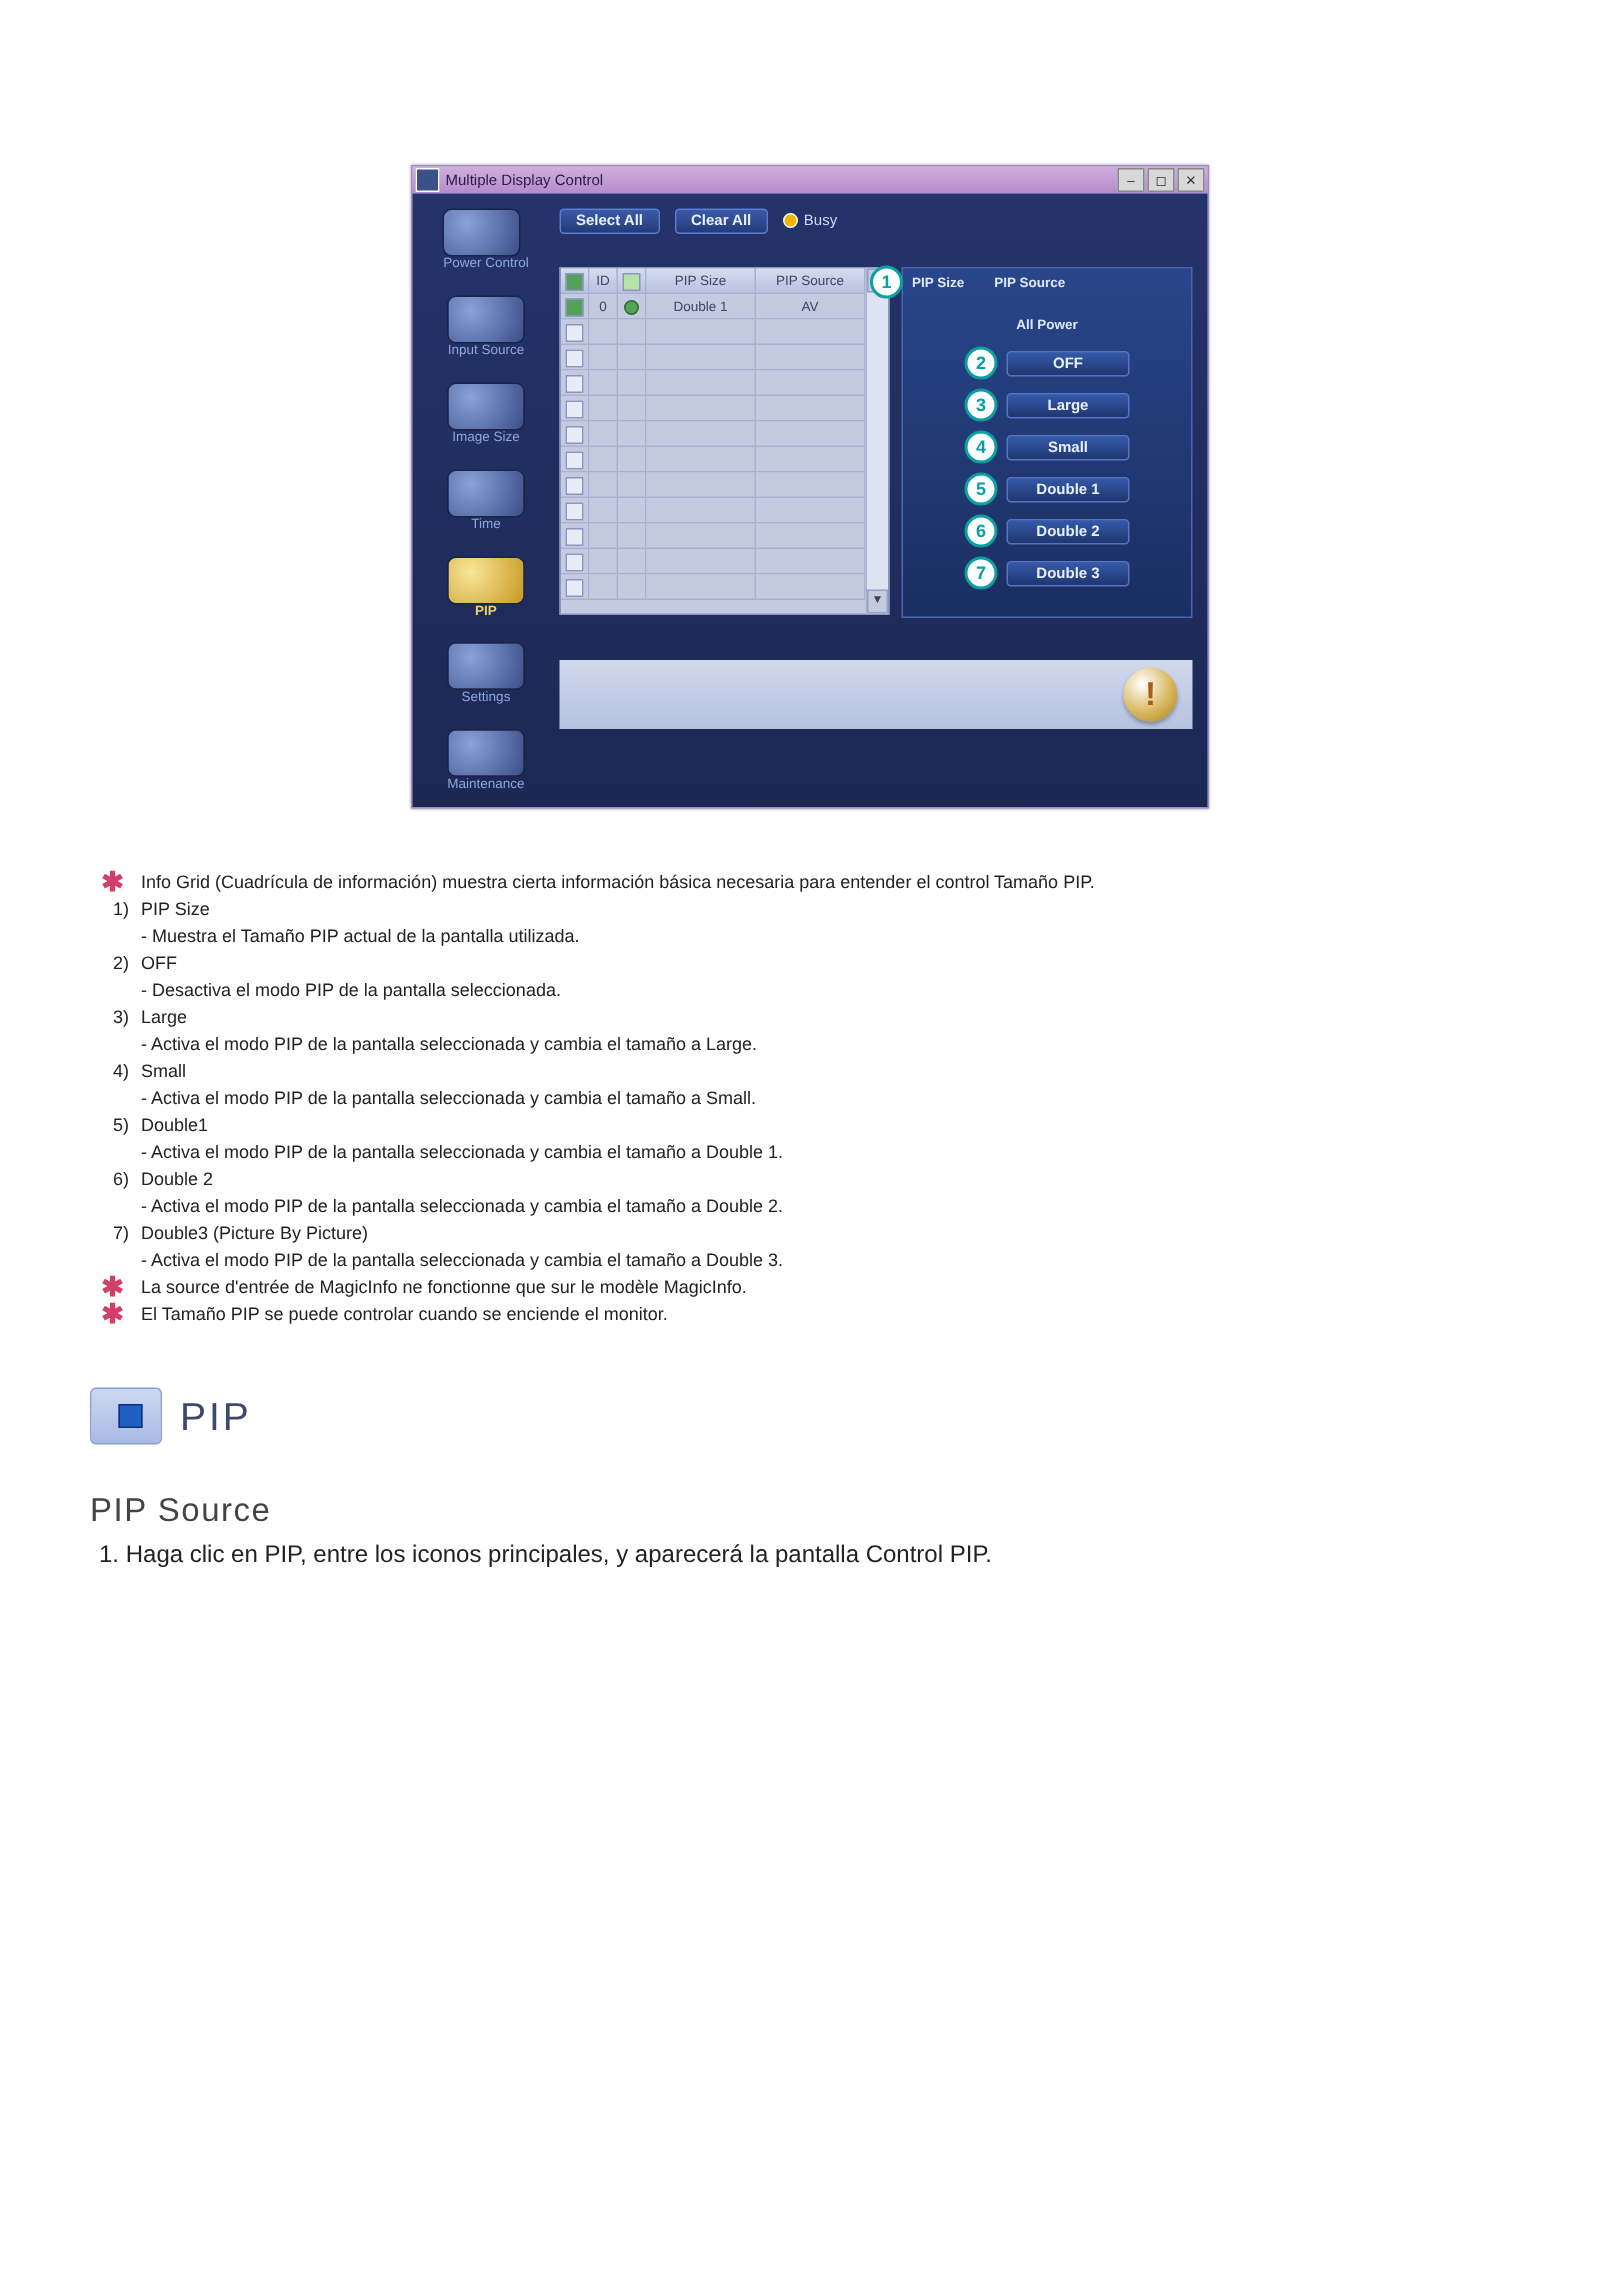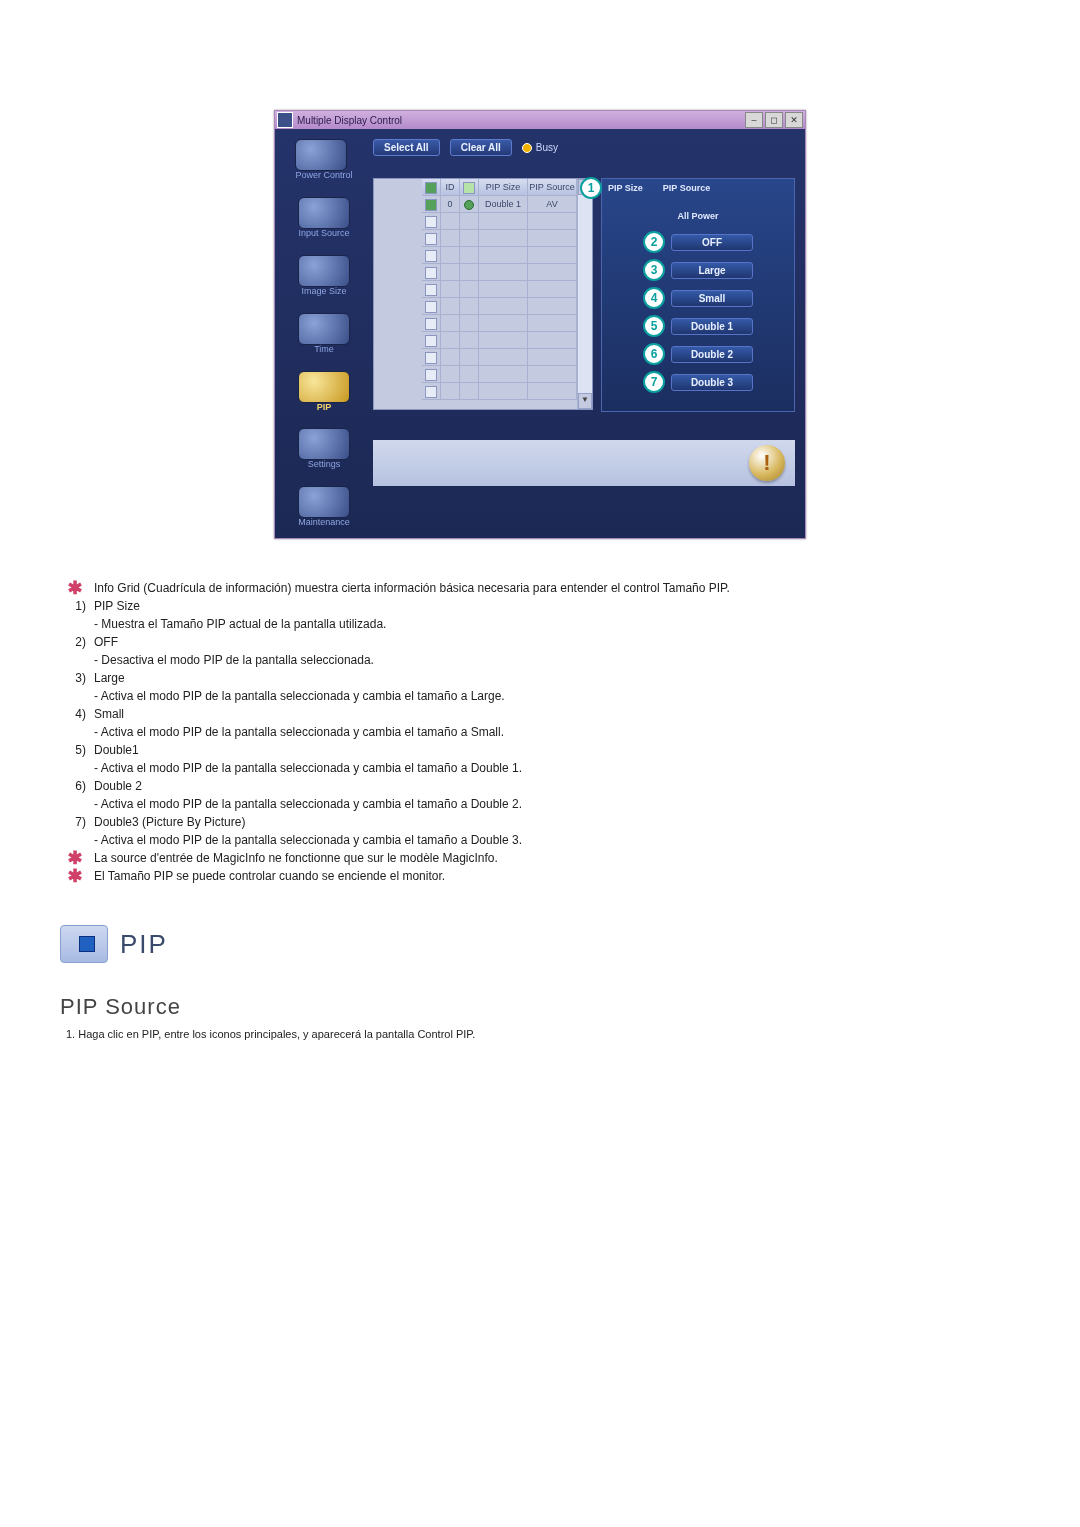--- a/index.html
+++ b/index.html
@@ -71,21 +71,21 @@
   }
   .toolbar{
     display:flex;align-items:center;gap:10px;
   }
   .tb-btn{
     font-size:10px;color:#e8f0ff;font-weight:bold;
     background:linear-gradient(#3a5aa8,#243a78);
     border:1px solid #5d7bd0;border-radius:3px;
     padding:2px 10px;
   }
-  .busy{display:flex;align-items:center;gap:4px;color:#cdd8ff;font-size:10px;}
+  .busy{display:flex;gap:4px;color:#cdd8ff;font-size:10px;}
   .busy-dot{width:8px;height:8px;border-radius:50%;background:#f2b200;border:1px solid #fff;}
   .panels{display:flex;gap:8px;}
   .grid-panel{
     flex:1;
     background:#c4cbe0;
     border:1px solid #8a96c0;
     position:relative;
     height:230px;
     display:flex;flex-direction:column;
   }
@@ -96,21 +96,21 @@
   .c2{width:18px;}
   .c3{width:18px;}
   .c4{flex:1;}
   .c5{flex:1;}
   .cb{width:10px;height:10px;margin:3px auto 0;background:#e8ecf6;border:1px solid #8a96c0;}
   .cb.ck{background:#55a05a;}
   .statdot{width:8px;height:8px;border-radius:50%;background:#55a05a;margin:4px auto 0;border:1px solid #2a6a30;}
   .scroll{width:14px;background:#dde3f2;border-left:1px solid #a8b2d0;display:flex;flex-direction:column;}
   .arrow{height:14px;background:#c4cbe0;border:1px solid #96a2c8;font-size:8px;text-align:center;line-height:12px;color:#444;}
   .panel-row{display:flex;}
-  .innergrid{flex:1;padding-left:48px;}
+  .innergrid{flex:1;}
   .right-panel{
     width:180px;
     background:linear-gradient(#28468a,#1b2e60);
     border:1px solid #4a66b0;
     padding:4px 6px 6px;
     display:flex;flex-direction:column;gap:6px;
     height:222px;
   }
   .rp-header{display:flex;gap:20px;margin-bottom:4px;}
   .rp-header span{font-size:9px;font-weight:bold;color:#dfe8ff;}
@@ -157,21 +157,21 @@
     width:46px;height:36px;border:1px solid #88a0d0;border-radius:4px;
     background:linear-gradient(#cdd8f0,#a8bae4);
     position:relative;
   }
   .pip-icon::after{
     content:"";position:absolute;left:18px;top:10px;width:14px;height:14px;
     background:#2060c0;border:1px solid #0a3080;
   }
   .pip-title{font-size:26px;color:#3a4a6a;font-family:"Trebuchet MS",Arial;letter-spacing:2px;}
   .sub-heading{font-size:22px;color:#444;margin:28px 0 8px;font-family:"Trebuchet MS",Arial;letter-spacing:1px;}
-  .body-line{font-size:11px;color:#222;margin-left:6px;}
+  .body-line{font-size:16px;color:#222;margin-left:6px;}
 </style>
 </head>
 <body>
 
 <div class="page">
 
   <div class="app-window">
 
     <div class="titlebar">
       <div class="ticon"></div>

